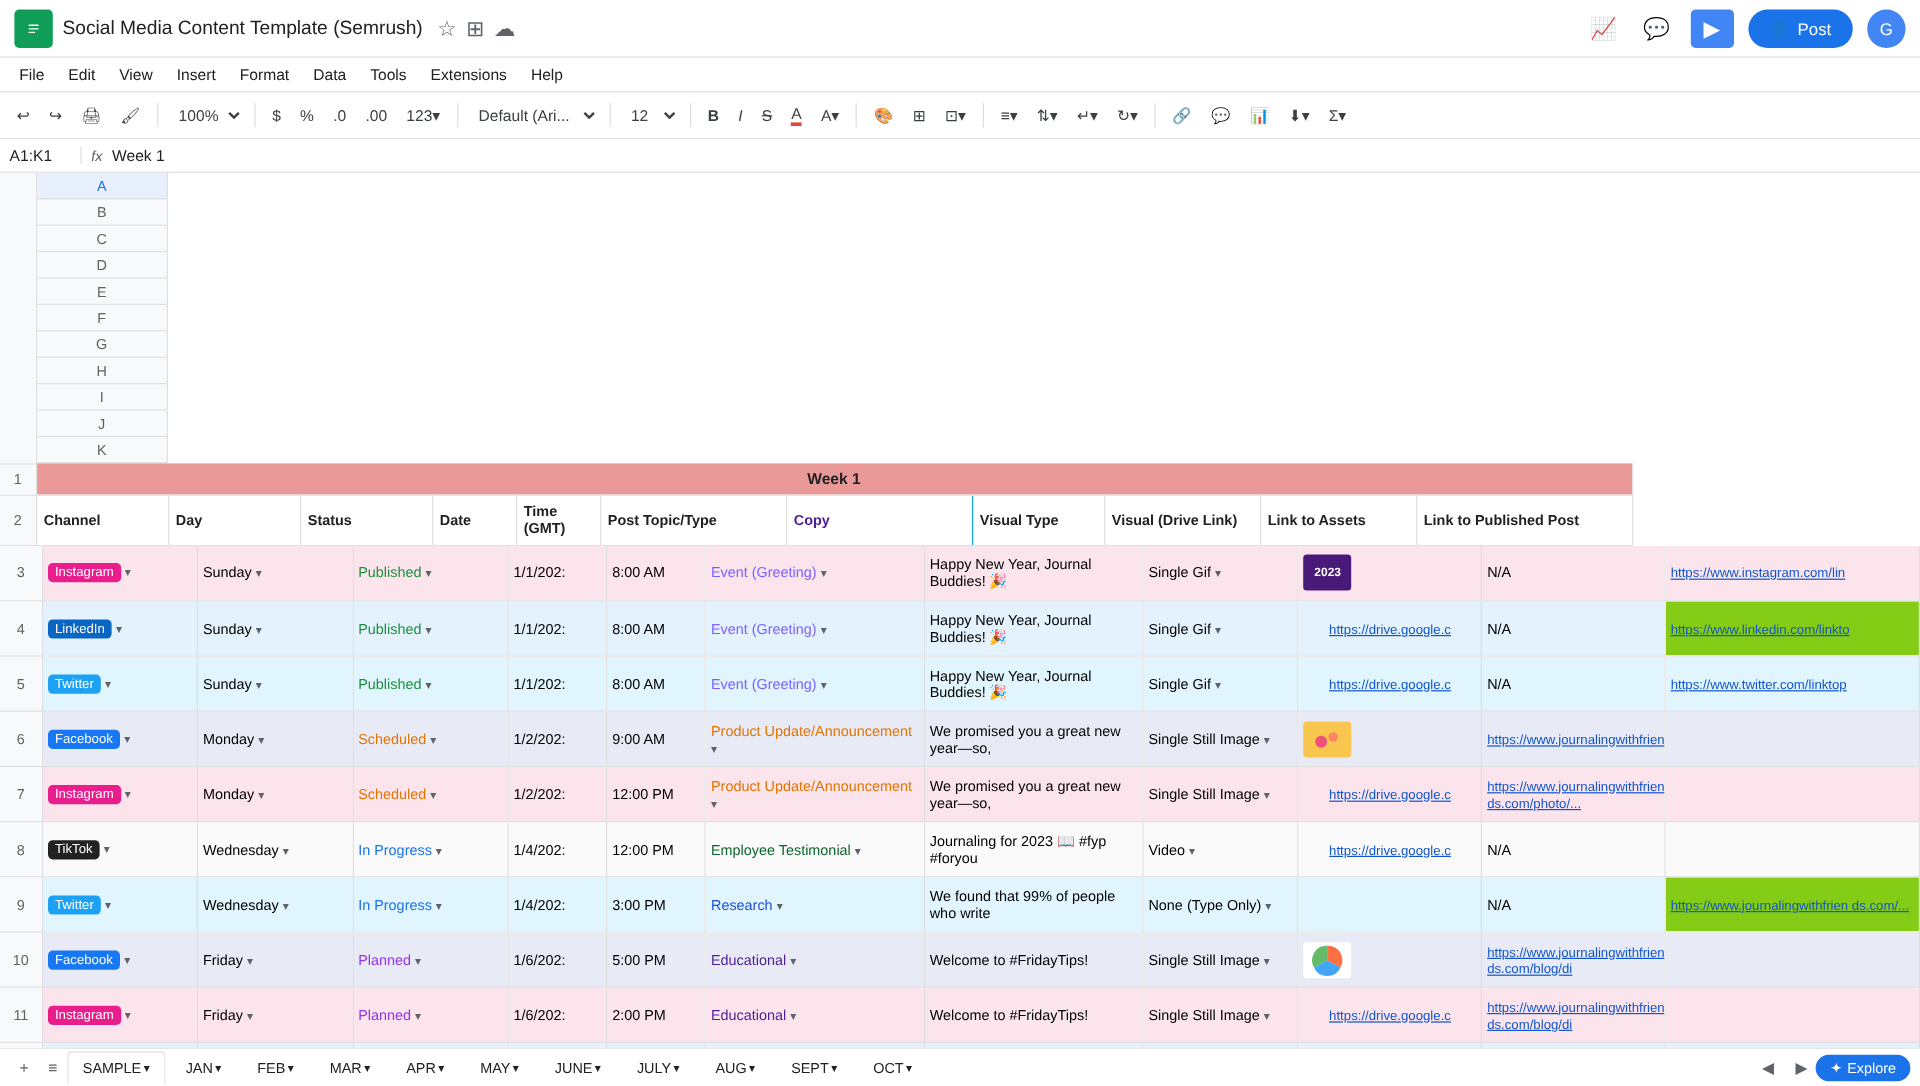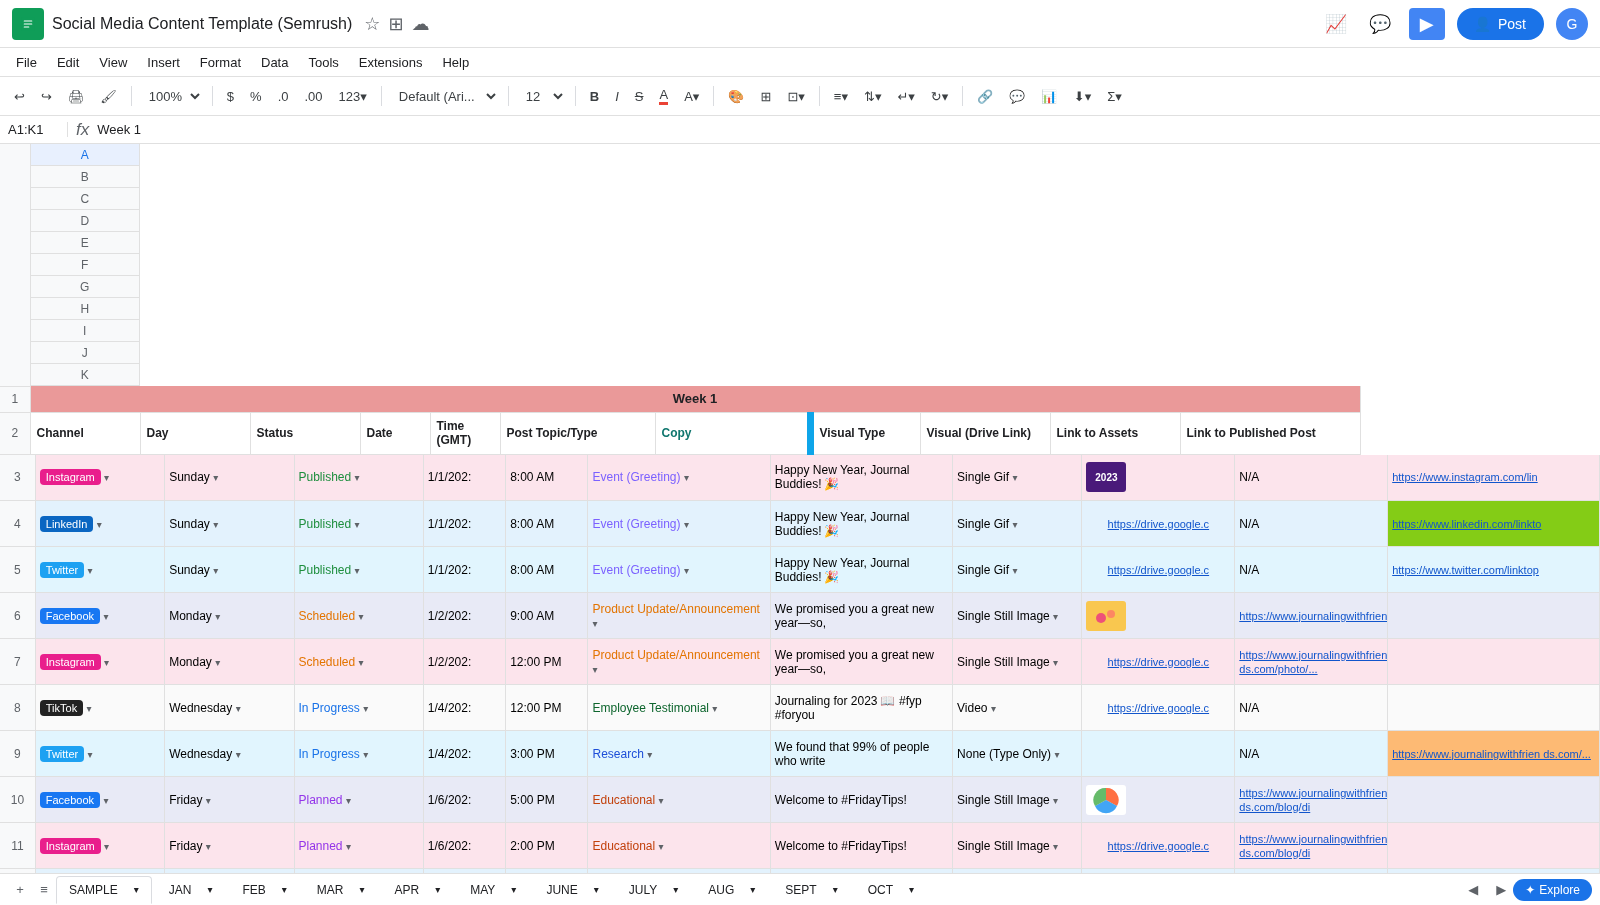--- a/index.html
+++ b/index.html
@@ -51,21 +51,21 @@
     .tb-italic { font-style: italic; }
     .tb-strike { text-decoration: line-through; }
     .color-a { border-bottom: 3px solid #ea4335; }
 
     
     .formula-bar {
       display: flex; align-items: center; height: 28px;
       border-bottom: 1px solid #e0e0e0; padding: 0 8px; gap: 8px; background: #fff;
     }
     .cell-ref { font-size: 13px; color: #202124; min-width: 60px; border-right: 1px solid #e0e0e0; padding-right: 8px; }
-    .fx-icon { color: #5f6368; font-size: 17px; font-style: italic; }
+    .fx-icon { color: #5f6368; font-size: 12px; font-style: italic; }
     .formula-input { flex: 1; font-size: 13px; color: #202124; border: none; outline: none; }
     .col-header {
       display: flex; align-items: center; justify-content: center;
       font-size: 12px; color: #5f6368; border-right: 1px solid #e0e0e0;
       height: 22px; cursor: pointer; user-select: none;
     }
     .col-header.selected { background: #e8f0fe; color: #1a73e8; }
 
     
     .badge { border-radius: 4px; padding: 2px 6px; font-size: 11px; font-weight: 500; color: #fff; display: inline-flex; align-items: center; gap: 3px; }
@@ -79,40 +79,40 @@
     .status-published { color: #1e8e3e; font-weight: 500; }
     .status-scheduled { color: #e37400; font-weight: 500; }
     .status-inprogress { color: #1a73e8; font-weight: 500; }
     .status-planned { color: #9334e9; font-weight: 500; }
 
     
     .type-event { color: #7b61ff; }
     .type-product { color: #e37400; }
     .type-employee { color: #0d652d; }
     .type-research { color: #1d4ed8; }
-    .type-educational { color: #c2410c; }
+    .type-educational { color: #4c1d95; }
 
     
     .link { color: #1155cc; text-decoration: underline; font-size: 11px; }
     .img-placeholder { width: 40px; height: 30px; border-radius: 3px; display: flex; align-items: center; justify-content: center; font-size: 8px; overflow: hidden; }
     .img-2023 { background: #4a1a7a; color: #fff; font-size: 10px; font-weight: bold; }
     .img-yellow { background: #f9c74f; }
     .img-pie { background: #fff; }
 
     
     .tab-bar {
       position: fixed; bottom: 0; left: 0; right: 0; height: 32px;
       background: #fff; border-top: 1px solid #e0e0e0;
       display: flex; align-items: center; padding: 0 8px; gap: 0; overflow: hidden;
     }
     .tab-btn { width: 24px; height: 24px; display: flex; align-items: center; justify-content: center; cursor: pointer; color: #5f6368; border-radius: 3px; }
     .tab {
       padding: 12px 12px; font-size: 12px; color: #202124; cursor: pointer;
       border: 1px solid transparent; border-radius: 4px 4px 0 0; margin-right: 2px;
-      display: flex; align-items: center; gap: 16px; height: 28px;
+      display: flex; align-items: center; gap: 2px; height: 28px;
     }
     .tab.active { background: #fff; border-color: #dadce0; border-bottom-color: #fff; font-weight: 500; }
     .tab-arrow { font-size: 10px; }
     .tab-spacer { flex: 1; }
     .explore-btn {
       background: #1a73e8; color: #fff; border: none; border-radius: 16px;
       padding: 4px 12px; font-size: 12px; cursor: pointer; display: flex; align-items: center; gap: 4px;
     }
 
     
@@ -250,21 +250,21 @@
         </tr>
 
         <tr style="height:42px;">
           <td style="text-align:center; font-size:12px; color:#5f6368; border-right:1px solid #e0e0e0; border-bottom:1px solid #e0e0e0; background:#f8f9fa; padding:0 4px;">2</td>
           <td style="border-right:1px solid #e0e0e0; border-bottom:1px solid #e0e0e0; padding:4px 6px; font-weight:bold; font-size:12px; color:#202124;">Channel</td>
           <td style="border-right:1px solid #e0e0e0; border-bottom:1px solid #e0e0e0; padding:4px 6px; font-weight:bold; font-size:12px; color:#202124;">Day</td>
           <td style="border-right:1px solid #e0e0e0; border-bottom:1px solid #e0e0e0; padding:4px 6px; font-weight:bold; font-size:12px; color:#202124;">Status</td>
           <td style="border-right:1px solid #e0e0e0; border-bottom:1px solid #e0e0e0; padding:4px 6px; font-weight:bold; font-size:12px; color:#202124;">Date</td>
           <td style="border-right:1px solid #e0e0e0; border-bottom:1px solid #e0e0e0; padding:4px 6px; font-weight:bold; font-size:12px; color:#202124; white-space:normal;">Time (GMT)</td>
           <td style="border-right:1px solid #e0e0e0; border-bottom:1px solid #e0e0e0; padding:4px 6px; font-weight:bold; font-size:12px; color:#202124;">Post Topic/Type</td>
-          <td style="border-right:7px solid #0ea5e9; border-bottom:1px solid #e0e0e0; padding:4px 6px; font-weight:bold; font-size:12px; color:#0f766e;">Copy</td>
+          <td style="border-right:1px solid #0ea5e9; border-bottom:1px solid #e0e0e0; padding:4px 6px; font-weight:bold; font-size:12px; color:#4c1d95;">Copy</td>
           <td style="border-right:1px solid #e0e0e0; border-bottom:1px solid #e0e0e0; padding:4px 6px; font-weight:bold; font-size:12px; color:#202124;">Visual Type</td>
           <td style="border-right:1px solid #e0e0e0; border-bottom:1px solid #e0e0e0; padding:4px 6px; font-weight:bold; font-size:12px; color:#202124;">Visual (Drive Link)</td>
           <td style="border-right:1px solid #e0e0e0; border-bottom:1px solid #e0e0e0; padding:4px 6px; font-weight:bold; font-size:12px; color:#202124;">Link to Assets</td>
           <td style="border-right:1px solid #e0e0e0; border-bottom:1px solid #e0e0e0; padding:4px 6px; font-weight:bold; font-size:12px; color:#202124;">Link to Published Post</td>
         </tr>
       </tbody>
     </table>
 
     <div id="rows-container">
         <table style="border-collapse: collapse; table-layout: fixed; width: 100%;">
@@ -382,21 +382,21 @@
               <td style="border-right: 1px solid rgb(224, 224, 224); border-bottom: 1px solid rgb(224, 224, 224); padding: 3px 4px; font-size: 12px; background: rgb(225, 245, 254); vertical-align: middle; overflow: hidden;"><span class="badge badge-twitter">Twitter</span> <span style="font-size:10px; color:#5f6368;">▾</span></td>
               <td style="border-right: 1px solid rgb(224, 224, 224); border-bottom: 1px solid rgb(224, 224, 224); padding: 3px 4px; font-size: 12px; background: rgb(225, 245, 254); vertical-align: middle; overflow: hidden;"><span>Wednesday</span> <span style="font-size:10px; color:#5f6368;">▾</span></td>
               <td style="border-right: 1px solid rgb(224, 224, 224); border-bottom: 1px solid rgb(224, 224, 224); padding: 3px 4px; font-size: 12px; background: rgb(225, 245, 254); vertical-align: middle; overflow: hidden;"><span class="status-inprogress">In Progress</span> <span style="font-size:10px; color:#5f6368;">▾</span></td>
               <td style="border-right: 1px solid rgb(224, 224, 224); border-bottom: 1px solid rgb(224, 224, 224); padding: 3px 4px; font-size: 12px; background: rgb(225, 245, 254); vertical-align: middle; overflow: hidden;"><span>1/4/202:</span></td>
               <td style="border-right: 1px solid rgb(224, 224, 224); border-bottom: 1px solid rgb(224, 224, 224); padding: 3px 4px; font-size: 12px; background: rgb(225, 245, 254); vertical-align: middle; overflow: hidden;"><span>3:00 PM</span></td>
               <td style="border-right: 1px solid rgb(224, 224, 224); border-bottom: 1px solid rgb(224, 224, 224); padding: 3px 4px; font-size: 12px; background: rgb(225, 245, 254); vertical-align: middle; overflow: hidden; white-space: normal;"><span class="type-research">Research</span> <span style="font-size:10px; color:#5f6368;">▾</span></td>
               <td style="border-right: 1px solid rgb(224, 224, 224); border-bottom: 1px solid rgb(224, 224, 224); padding: 3px 4px; font-size: 12px; background: rgb(225, 245, 254); vertical-align: middle; overflow: hidden; white-space: normal;"><span style="white-space:normal; word-break:break-word;">We found that 99% of people who write</span></td>
               <td style="border-right: 1px solid rgb(224, 224, 224); border-bottom: 1px solid rgb(224, 224, 224); padding: 3px 4px; font-size: 12px; background: rgb(225, 245, 254); vertical-align: middle; overflow: hidden; white-space: normal;"><span>None (Type Only)</span> <span style="font-size:10px; color:#5f6368;">▾</span></td>
               <td style="border-right: 1px solid rgb(224, 224, 224); border-bottom: 1px solid rgb(224, 224, 224); padding: 3px 4px; font-size: 12px; background: rgb(225, 245, 254); vertical-align: middle; overflow: hidden; text-align: center;"></td>
               <td style="border-right: 1px solid rgb(224, 224, 224); border-bottom: 1px solid rgb(224, 224, 224); padding: 3px 4px; font-size: 12px; background: rgb(225, 245, 254); vertical-align: middle; overflow: hidden; white-space: normal;"><span>N/A</span></td>
-              <td style="border-right: 1px solid rgb(224, 224, 224); border-bottom: 1px solid rgb(224, 224, 224); padding: 3px 4px; font-size: 12px; background: #fdba74; vertical-align: middle; overflow: hidden; white-space: normal;"><span class="link">https://www.journalingwithfrien ds.com/...</span></td>
+              <td style="border-right: 1px solid rgb(224, 224, 224); border-bottom: 1px solid rgb(224, 224, 224); padding: 3px 4px; font-size: 12px; background: #84cc16; vertical-align: middle; overflow: hidden; white-space: normal;"><span class="link">https://www.journalingwithfrien ds.com/...</span></td>
             </tr>
             <tr style="height: 46px;">
               <td style="text-align: center; font-size: 12px; color: rgb(95, 99, 104); border-right: 1px solid rgb(224, 224, 224); border-bottom: 1px solid rgb(224, 224, 224); background: rgb(248, 249, 250); padding: 0px 4px;">10</td>
               <td style="border-right: 1px solid rgb(224, 224, 224); border-bottom: 1px solid rgb(224, 224, 224); padding: 3px 4px; font-size: 12px; background: rgb(232, 234, 246); vertical-align: middle; overflow: hidden;"><span class="badge badge-facebook">Facebook</span> <span style="font-size:10px; color:#5f6368;">▾</span></td>
               <td style="border-right: 1px solid rgb(224, 224, 224); border-bottom: 1px solid rgb(224, 224, 224); padding: 3px 4px; font-size: 12px; background: rgb(232, 234, 246); vertical-align: middle; overflow: hidden;"><span>Friday</span> <span style="font-size:10px; color:#5f6368;">▾</span></td>
               <td style="border-right: 1px solid rgb(224, 224, 224); border-bottom: 1px solid rgb(224, 224, 224); padding: 3px 4px; font-size: 12px; background: rgb(232, 234, 246); vertical-align: middle; overflow: hidden;"><span class="status-planned">Planned</span> <span style="font-size:10px; color:#5f6368;">▾</span></td>
               <td style="border-right: 1px solid rgb(224, 224, 224); border-bottom: 1px solid rgb(224, 224, 224); padding: 3px 4px; font-size: 12px; background: rgb(232, 234, 246); vertical-align: middle; overflow: hidden;"><span>1/6/202:</span></td>
               <td style="border-right: 1px solid rgb(224, 224, 224); border-bottom: 1px solid rgb(224, 224, 224); padding: 3px 4px; font-size: 12px; background: rgb(232, 234, 246); vertical-align: middle; overflow: hidden;"><span>5:00 PM</span></td>
               <td style="border-right: 1px solid rgb(224, 224, 224); border-bottom: 1px solid rgb(224, 224, 224); padding: 3px 4px; font-size: 12px; background: rgb(232, 234, 246); vertical-align: middle; overflow: hidden; white-space: normal;"><span class="type-educational">Educational</span> <span style="font-size:10px; color:#5f6368;">▾</span></td>
               <td style="border-right: 1px solid rgb(224, 224, 224); border-bottom: 1px solid rgb(224, 224, 224); padding: 3px 4px; font-size: 12px; background: rgb(232, 234, 246); vertical-align: middle; overflow: hidden; white-space: normal;"><span style="white-space:normal; word-break:break-word;">Welcome to #FridayTips!</span></td>

